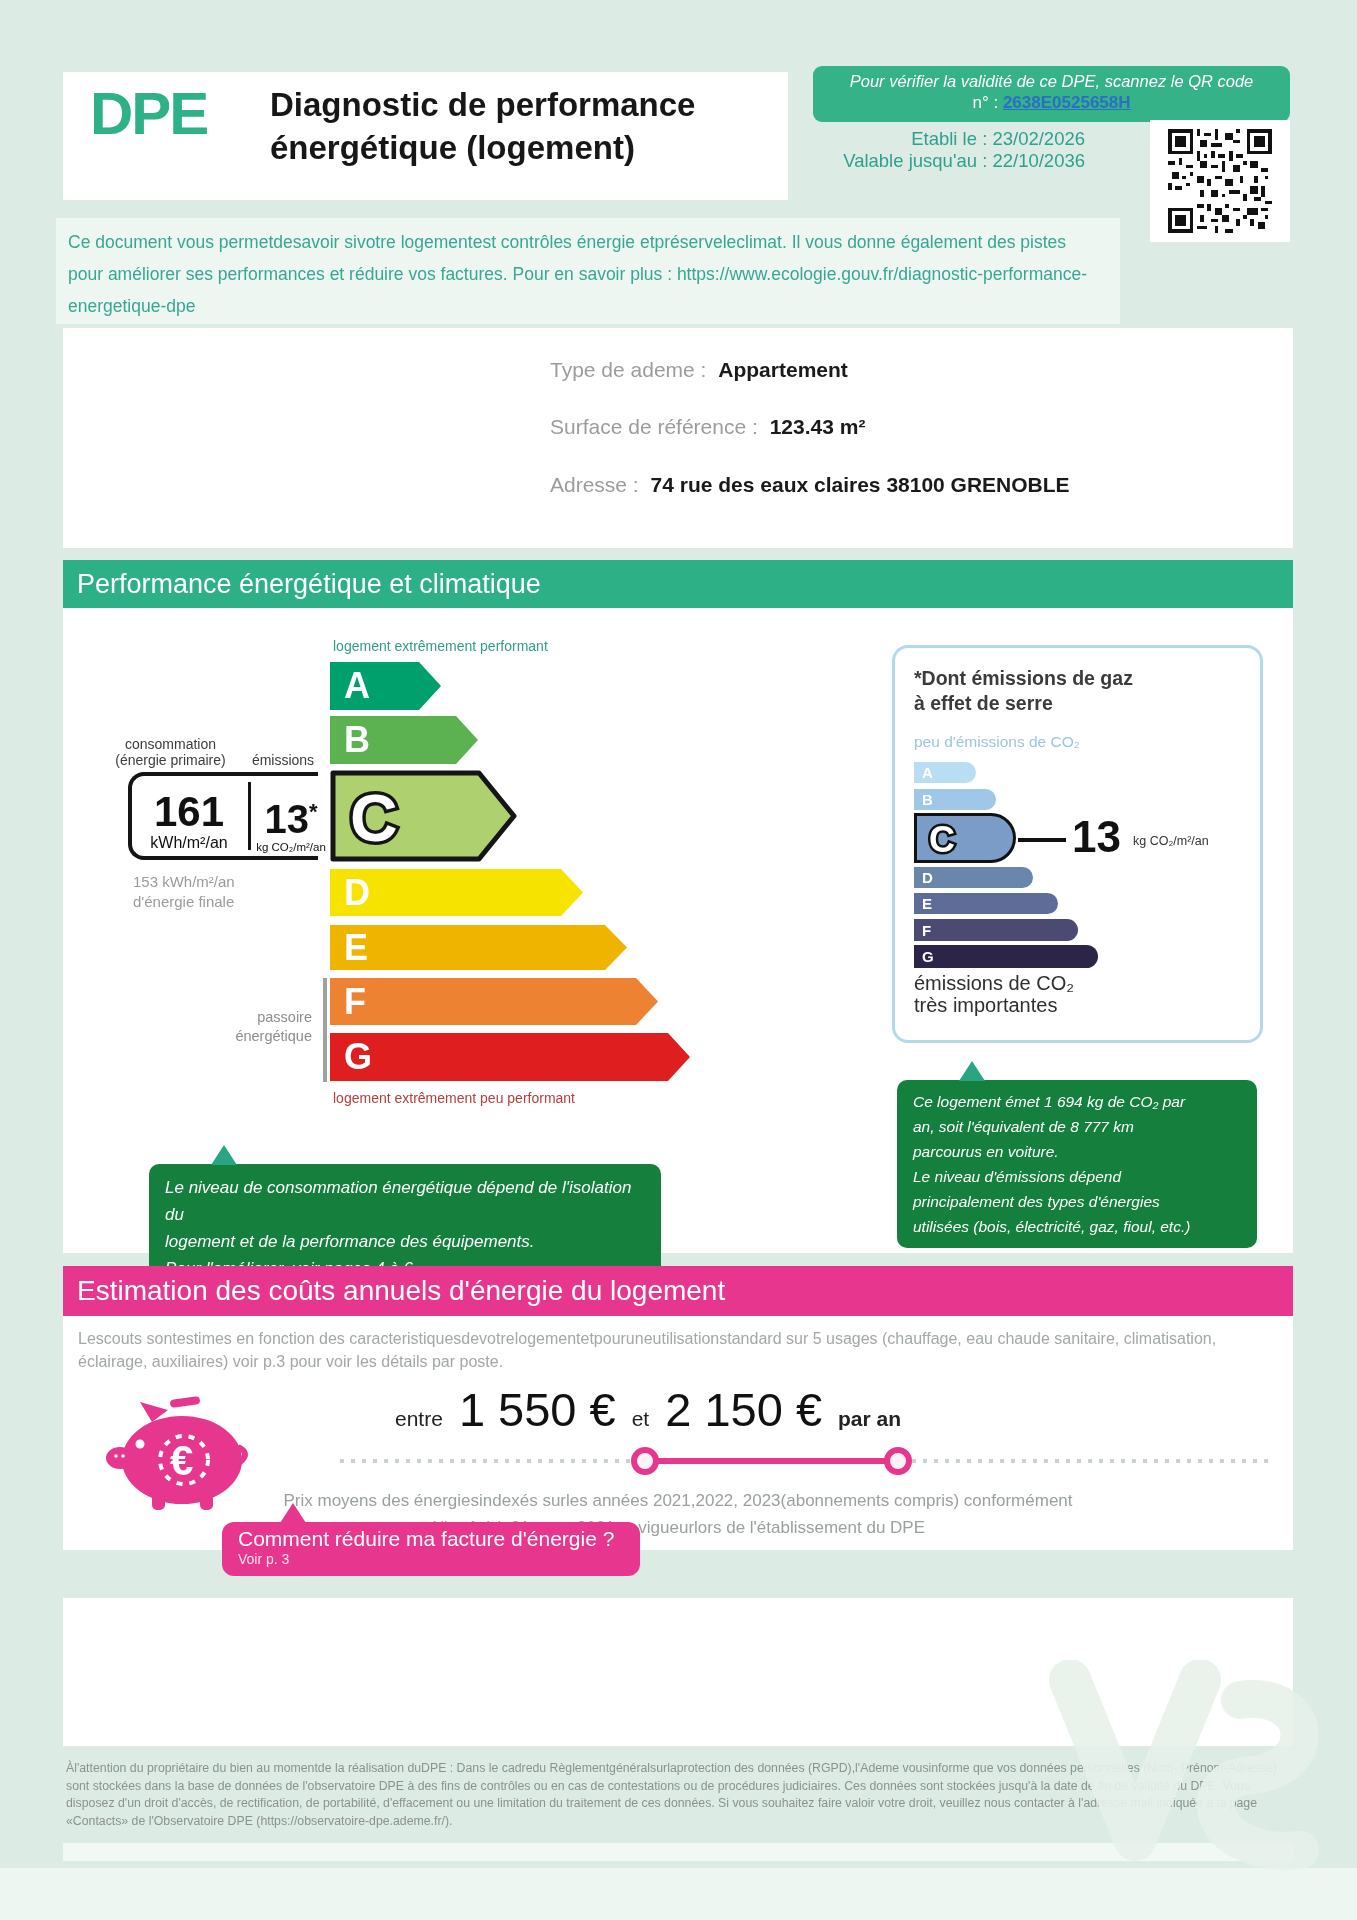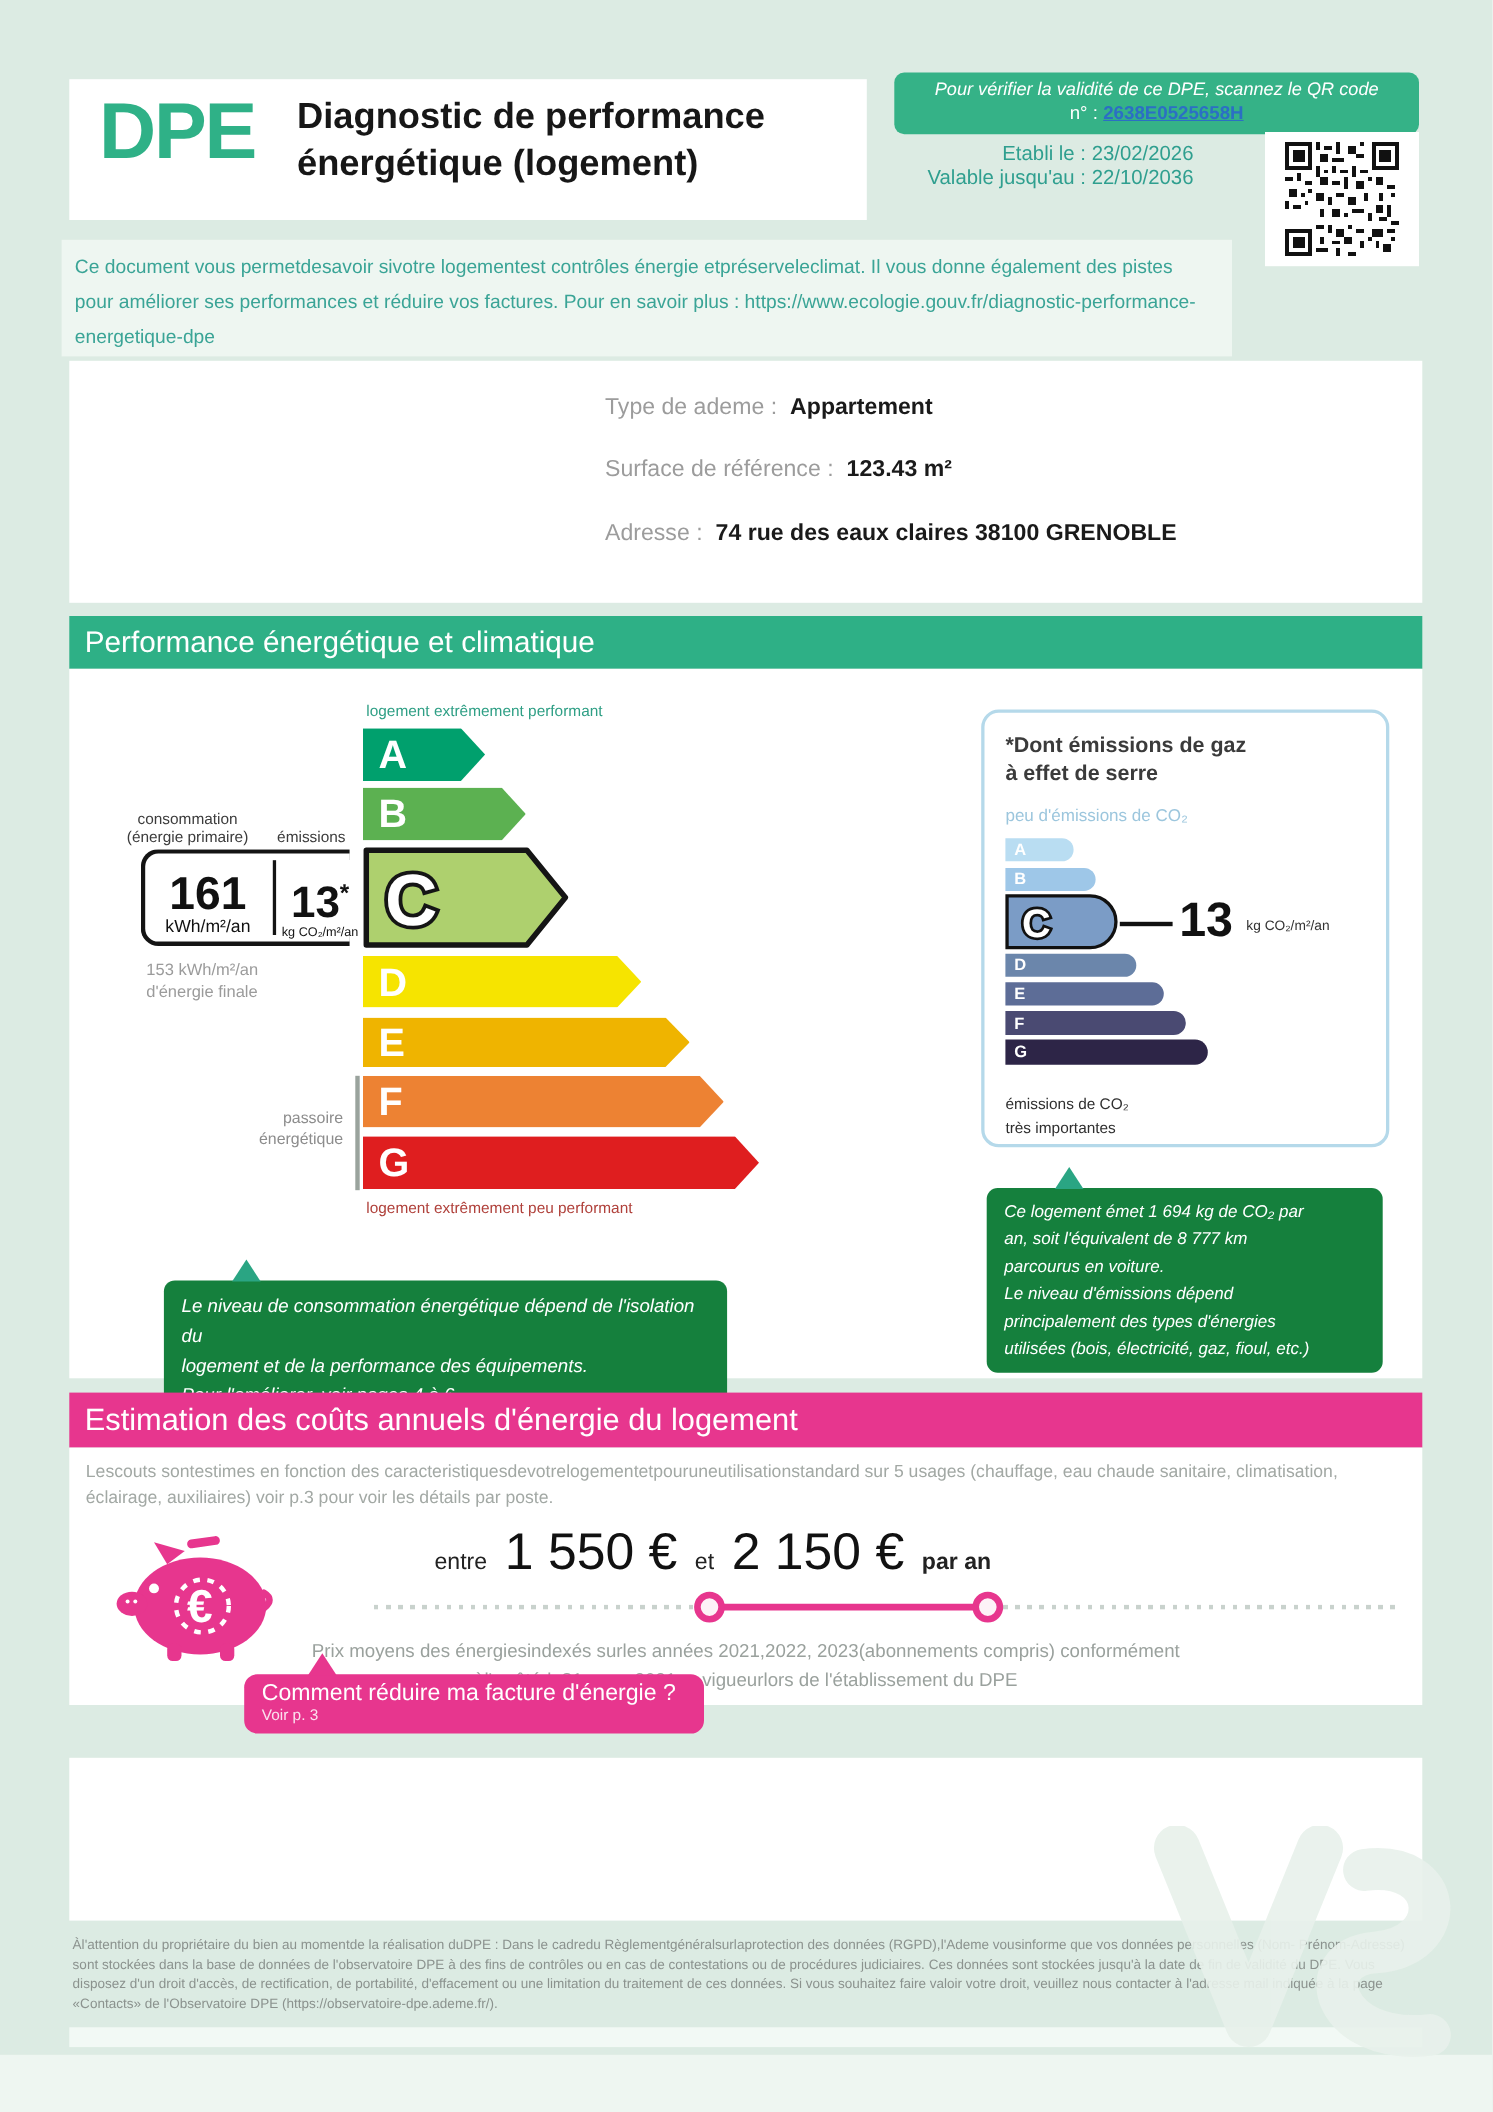--- a/index.html
+++ b/index.html
@@ -4,21 +4,21 @@
 <style>
   html,body{margin:0;padding:0;}
   body{font-family:"Liberation Sans",sans-serif;}
   #page{position:relative;width:1357px;height:1920px;background:#dcebe3;overflow:hidden;}
   .abs{position:absolute;}
   .card{position:absolute;background:#fff;}
   .pre{white-space:pre-line;}
 
   
   .header-card{left:63px;top:72px;width:725px;height:128px;}
-  .dpe-logo{left:90px;top:84px;font-size:72px;font-weight:bold;color:#2fb187;letter-spacing:-2px;line-height:1;}
+  .dpe-logo{left:90px;top:84px;font-size:60px;font-weight:bold;color:#2fb187;letter-spacing:-2px;line-height:1;}
   .doc-title{left:270px;top:84px;font-size:33px;color:#171717;font-weight:bold;line-height:1.3;}
   .validity-box{left:813px;top:66px;width:477px;height:56px;background:#35b287;border-radius:9px;text-align:center;color:#fff;}
   .verify-text{display:block;margin-top:6px;font-size:16.5px;font-style:italic;}
   .num-line{display:block;margin-top:2px;font-size:17px;}
   .dpe-number{color:#2b6fc4;text-decoration:underline;font-weight:bold;}
   .dates{left:700px;top:128px;width:385px;text-align:right;color:#2f9f8f;font-size:18.5px;line-height:22px;}
   .qr-tile{left:1150px;top:120px;width:140px;height:122px;background:#fff;display:flex;align-items:center;justify-content:center;}
 
   
   .intro-band{left:56px;top:218px;width:1064px;height:106px;background:#eef6f1;}
@@ -59,21 +59,21 @@
   
   .co2-panel{left:892px;top:645px;width:371px;height:398px;background:#fff;border:3px solid #b5d9ea;border-radius:16px;box-sizing:border-box;}
   .co2-title{left:914px;top:666px;font-size:19.5px;font-weight:bold;color:#3b3b3b;line-height:25px;}
   .co2-low{left:914px;top:733px;font-size:15.5px;color:#9cc6dd;}
   .crow{position:absolute;left:914px;color:#fff;font-weight:bold;font-size:15px;display:flex;align-items:center;}
   .crow span{padding-left:8px;}
   .co2-c{border:3px solid #111;box-sizing:border-box;border-radius:0 26px 26px 0;}
   .co2-connector{left:1018px;top:838px;width:48px;height:4px;background:#111;}
   .co2-value{left:1072px;top:812px;font-size:44px;font-weight:bold;color:#111;}
   .co2-unit{left:1133px;top:834px;font-size:12.5px;color:#333;}
-  .co2-high{left:914px;top:972px;font-size:14px;color:#2f2f2f;line-height:22px;margin-top:20px;}
+  .co2-high{left:914px;top:972px;font-size:20px;color:#2f2f2f;line-height:22px;}
 
   
   .bubble{position:absolute;background:#15803d;color:#fff;border-radius:10px;font-style:italic;}
   .bubble .tri{position:absolute;top:-19px;width:0;height:0;border-left:13px solid transparent;border-right:13px solid transparent;border-bottom:20px solid #2aa583;}
   .energy-bubble{left:149px;top:1164px;width:512px;padding:10px 16px;font-size:17px;line-height:27px;box-sizing:border-box;}
   .co2-bubble{left:897px;top:1080px;width:360px;padding:9px 16px;font-size:15.5px;line-height:25px;box-sizing:border-box;}
 
   
   .costs-banner{left:63px;top:1266px;width:1230px;height:50px;background:#e7368e;color:#fff;font-size:28px;line-height:50px;}
   .costs-card{left:63px;top:1316px;width:1230px;height:234px;}

